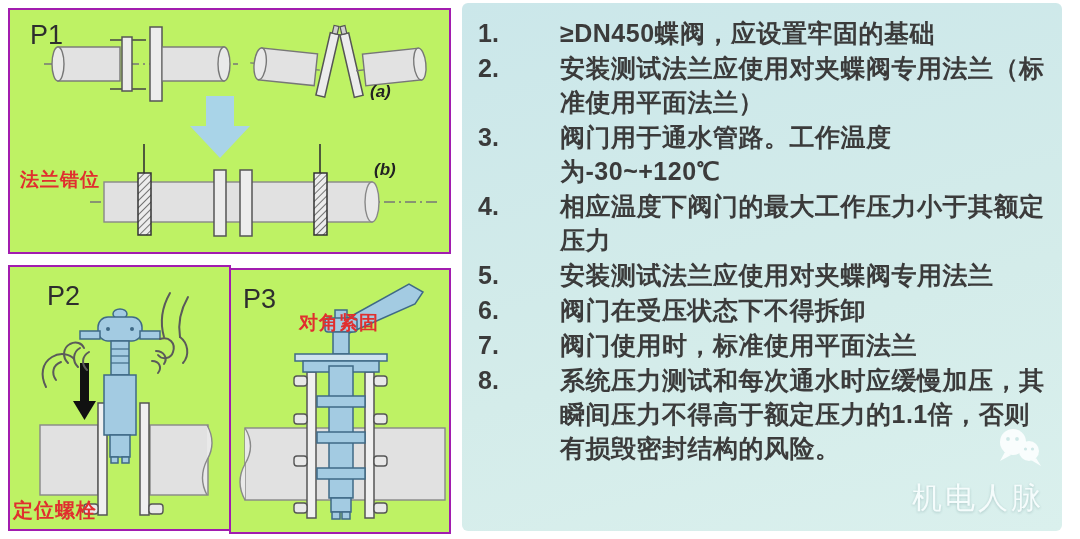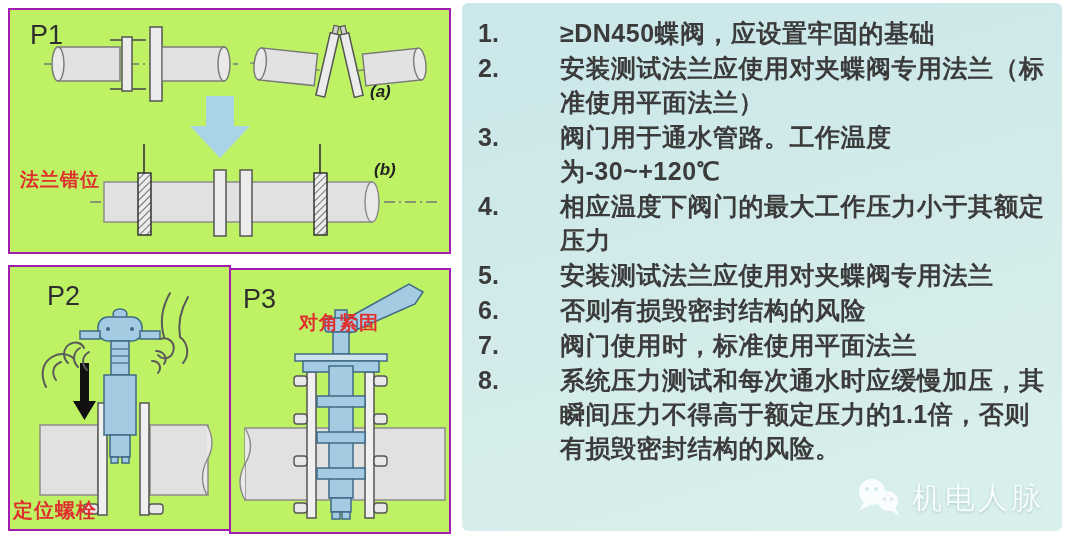--- a/index.html
+++ b/index.html
@@ -28,21 +28,21 @@
   .notes {
     position:absolute; left:462px; top:3px; width:600px; height:528px;
     background:linear-gradient(165deg,#cbe7ea 0%,#d4ecea 60%,#daf0ed 100%);
     border-radius:6px; box-sizing:border-box; padding:13px 12px 0 16px;
     color:#3b3b3b;
   }
   .note { display:flex; font-size:25px; line-height:34px; font-weight:600; margin-bottom:1px; }
   .note .num { width:38px; flex:none; }
   .note .txt { flex:1; letter-spacing:.5px;margin-left:44px; }
   
-  .watermark { position:absolute; right:18px; bottom:12px; display:flex; align-items:flex-end; gap:9px; opacity:.96; }
+  .watermark { position:absolute; right:18px; bottom:12px; display:flex; align-items:flex-end; gap:9px; opacity:.96;flex-direction:column; }
   .wm-text { font-size:30px; color:#f7fdfd; letter-spacing:3px; text-shadow:0 1px 3px rgba(130,165,165,.55); }
 </style>
 </head>
 <body>
 
 <div class="canvas">
 
   <div class="panel" id="p1">
     <svg class="diagram" viewBox="0 0 439 242">
       <defs>
@@ -208,21 +208,21 @@
     <div class="note">
       <span class="num">4.</span>
       <span class="txt">相应温度下阀门的最大工作压力小于其额定压力</span>
     </div>
     <div class="note">
       <span class="num">5.</span>
       <span class="txt">安装测试法兰应使用对夹蝶阀专用法兰</span>
     </div>
     <div class="note">
       <span class="num">6.</span>
-      <span class="txt">否则有损毁密封结构的风险</span>
+      <span class="txt">阀门在受压状态下不得拆卸</span>
     </div>
     <div class="note">
       <span class="num">7.</span>
       <span class="txt">阀门使用时，标准使用平面法兰</span>
     </div>
     <div class="note">
       <span class="num">8.</span>
       <span class="txt">系统压力测试和每次通水时应缓慢加压，其瞬间压力不得高于额定压力的1.1倍，否则有损毁密封结构的风险。</span>
     </div>
 

